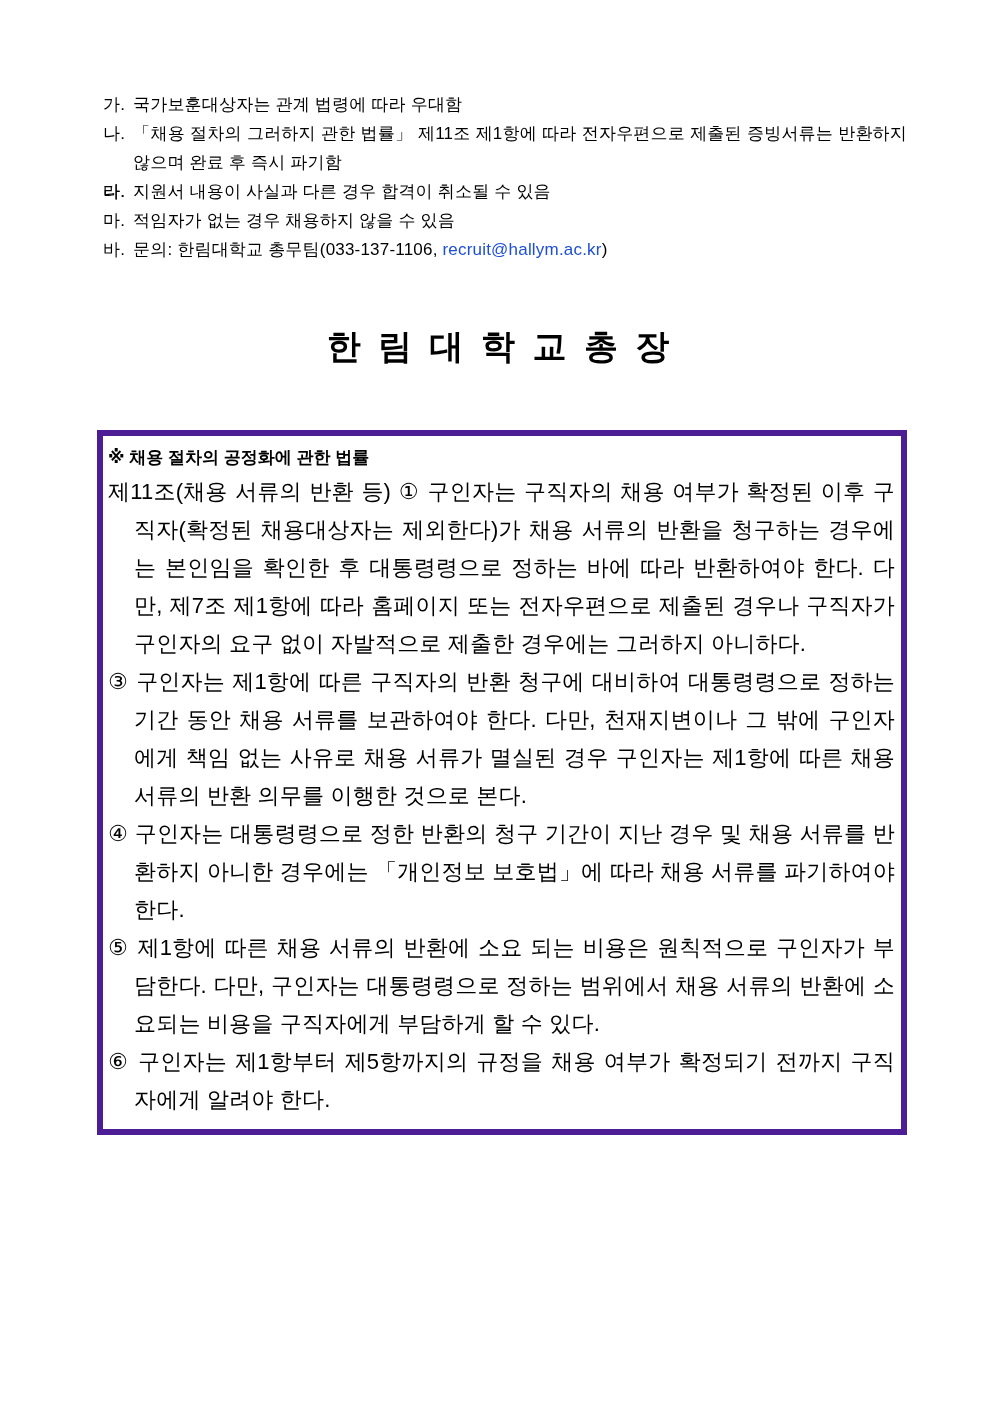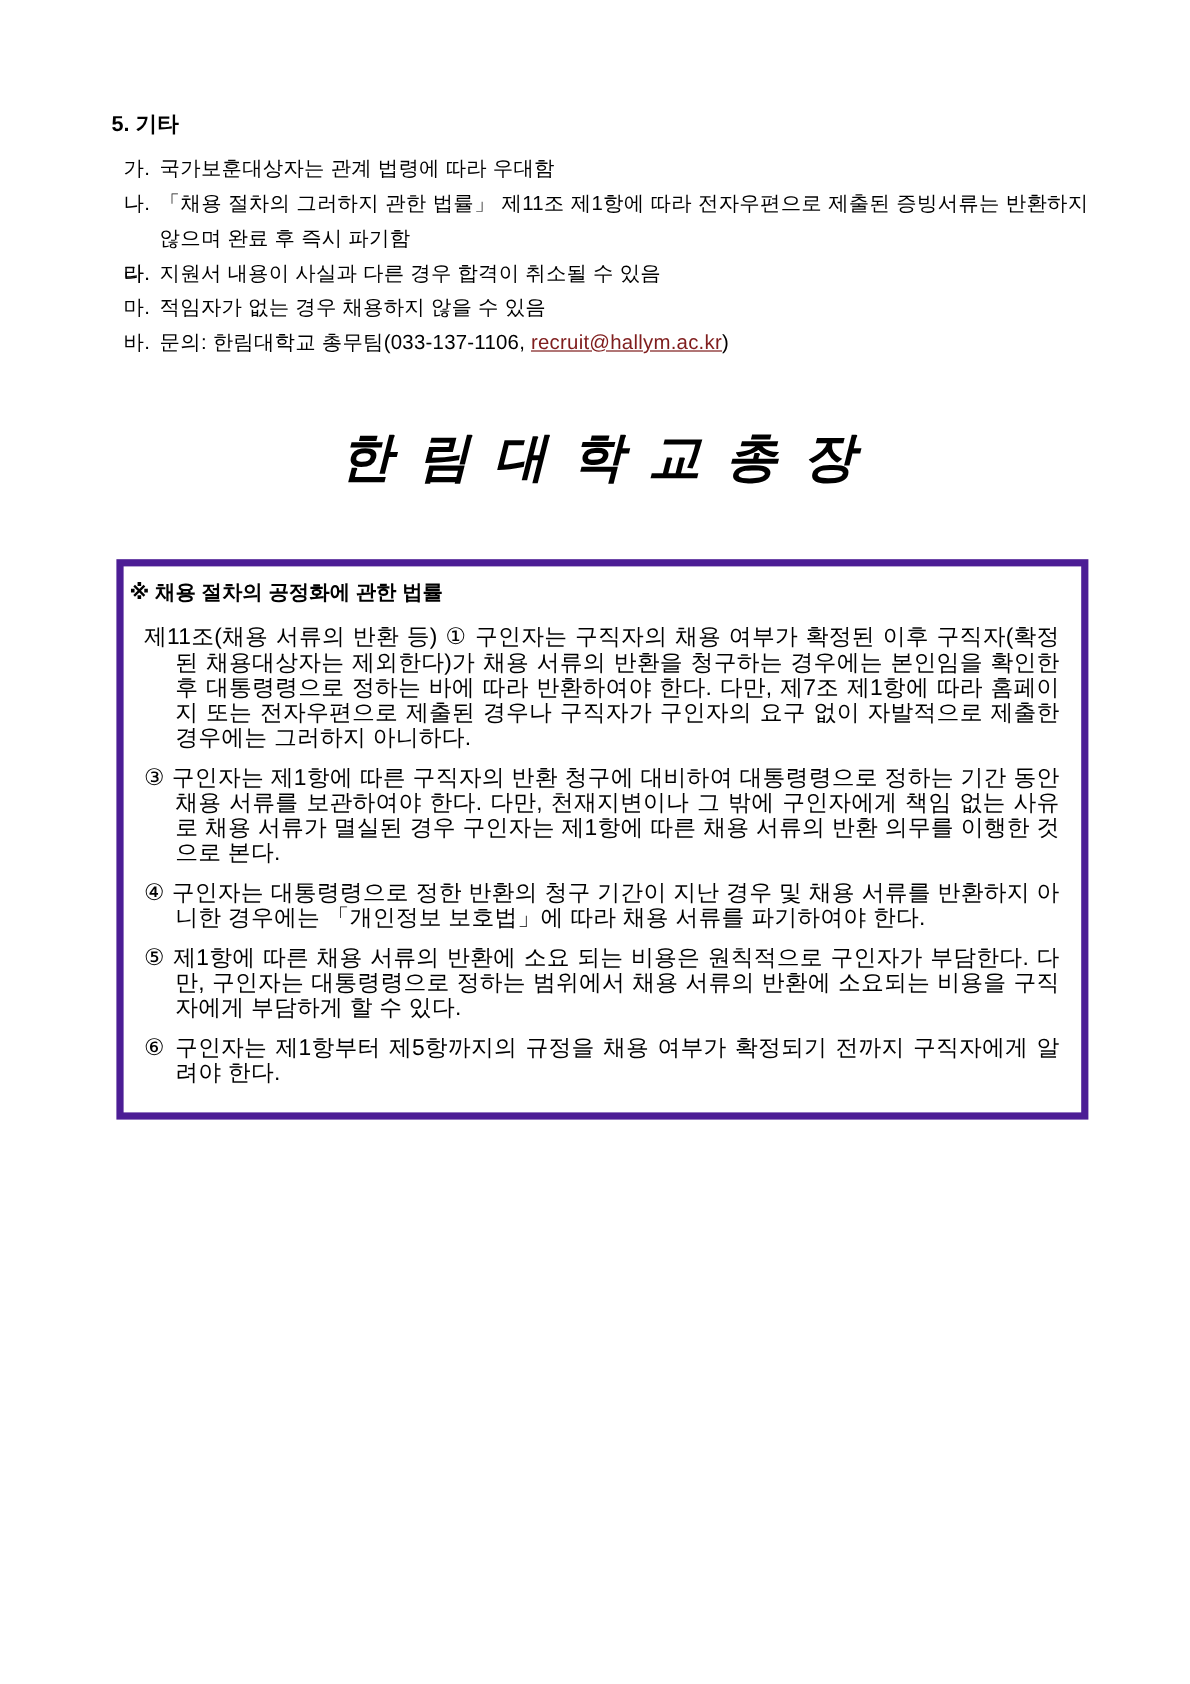--- a/index.html
+++ b/index.html
@@ -29,62 +29,59 @@
     line-height: 29px;
     text-align: justify;
     letter-spacing: 0.2px;
   }
   .item .item-label {
     position: absolute;
     left: 0;
     top: 0;
   }
   .email-link {
-    color: #7f1d1d;
-    text-decoration: underline;
+    color: #1d4ed8;
     cursor: pointer;
   }
   .signature-title {
     margin: 60px 0 0 0;
     text-align: center;
-    font-size: 44px;
+    font-size: 34px;
     font-weight: bold;
     letter-spacing: 4px;
     line-height: 44px;
-    font-style: italic;
   }
   .law-box {
     margin-top: 62px;
     margin-left: 4px;
     border: 6px solid #4c1d95;
     box-sizing: border-box;
     padding: 7px 6px 10px 5px;
   }
   .law-box-title {
     font-size: 17px;
     font-weight: bold;
     line-height: 30px;
     margin: 0;
   }
   .law-para {
-    margin: 12px;
-    font-size: 19px;
-    line-height: 21px;
+    margin: 0;
+    font-size: 22px;
+    line-height: 38px;
     text-align: justify;
     padding-left: 26px;
     text-indent: -26px;
     letter-spacing: 0.2px;
   }
 </style>
 </head>
 <body>
 
 <div class="page">
 
-  <h2 class="section-heading">5. 기타</h2>
 
   <div class="item-list">
 
     <div class="item">
       <span class="item-label">가.</span>
       <span>국가보훈대상자는 관계 법령에 따라 우대함</span>
     </div>
 
     <div class="item">
       <span class="item-label">나.</span>

